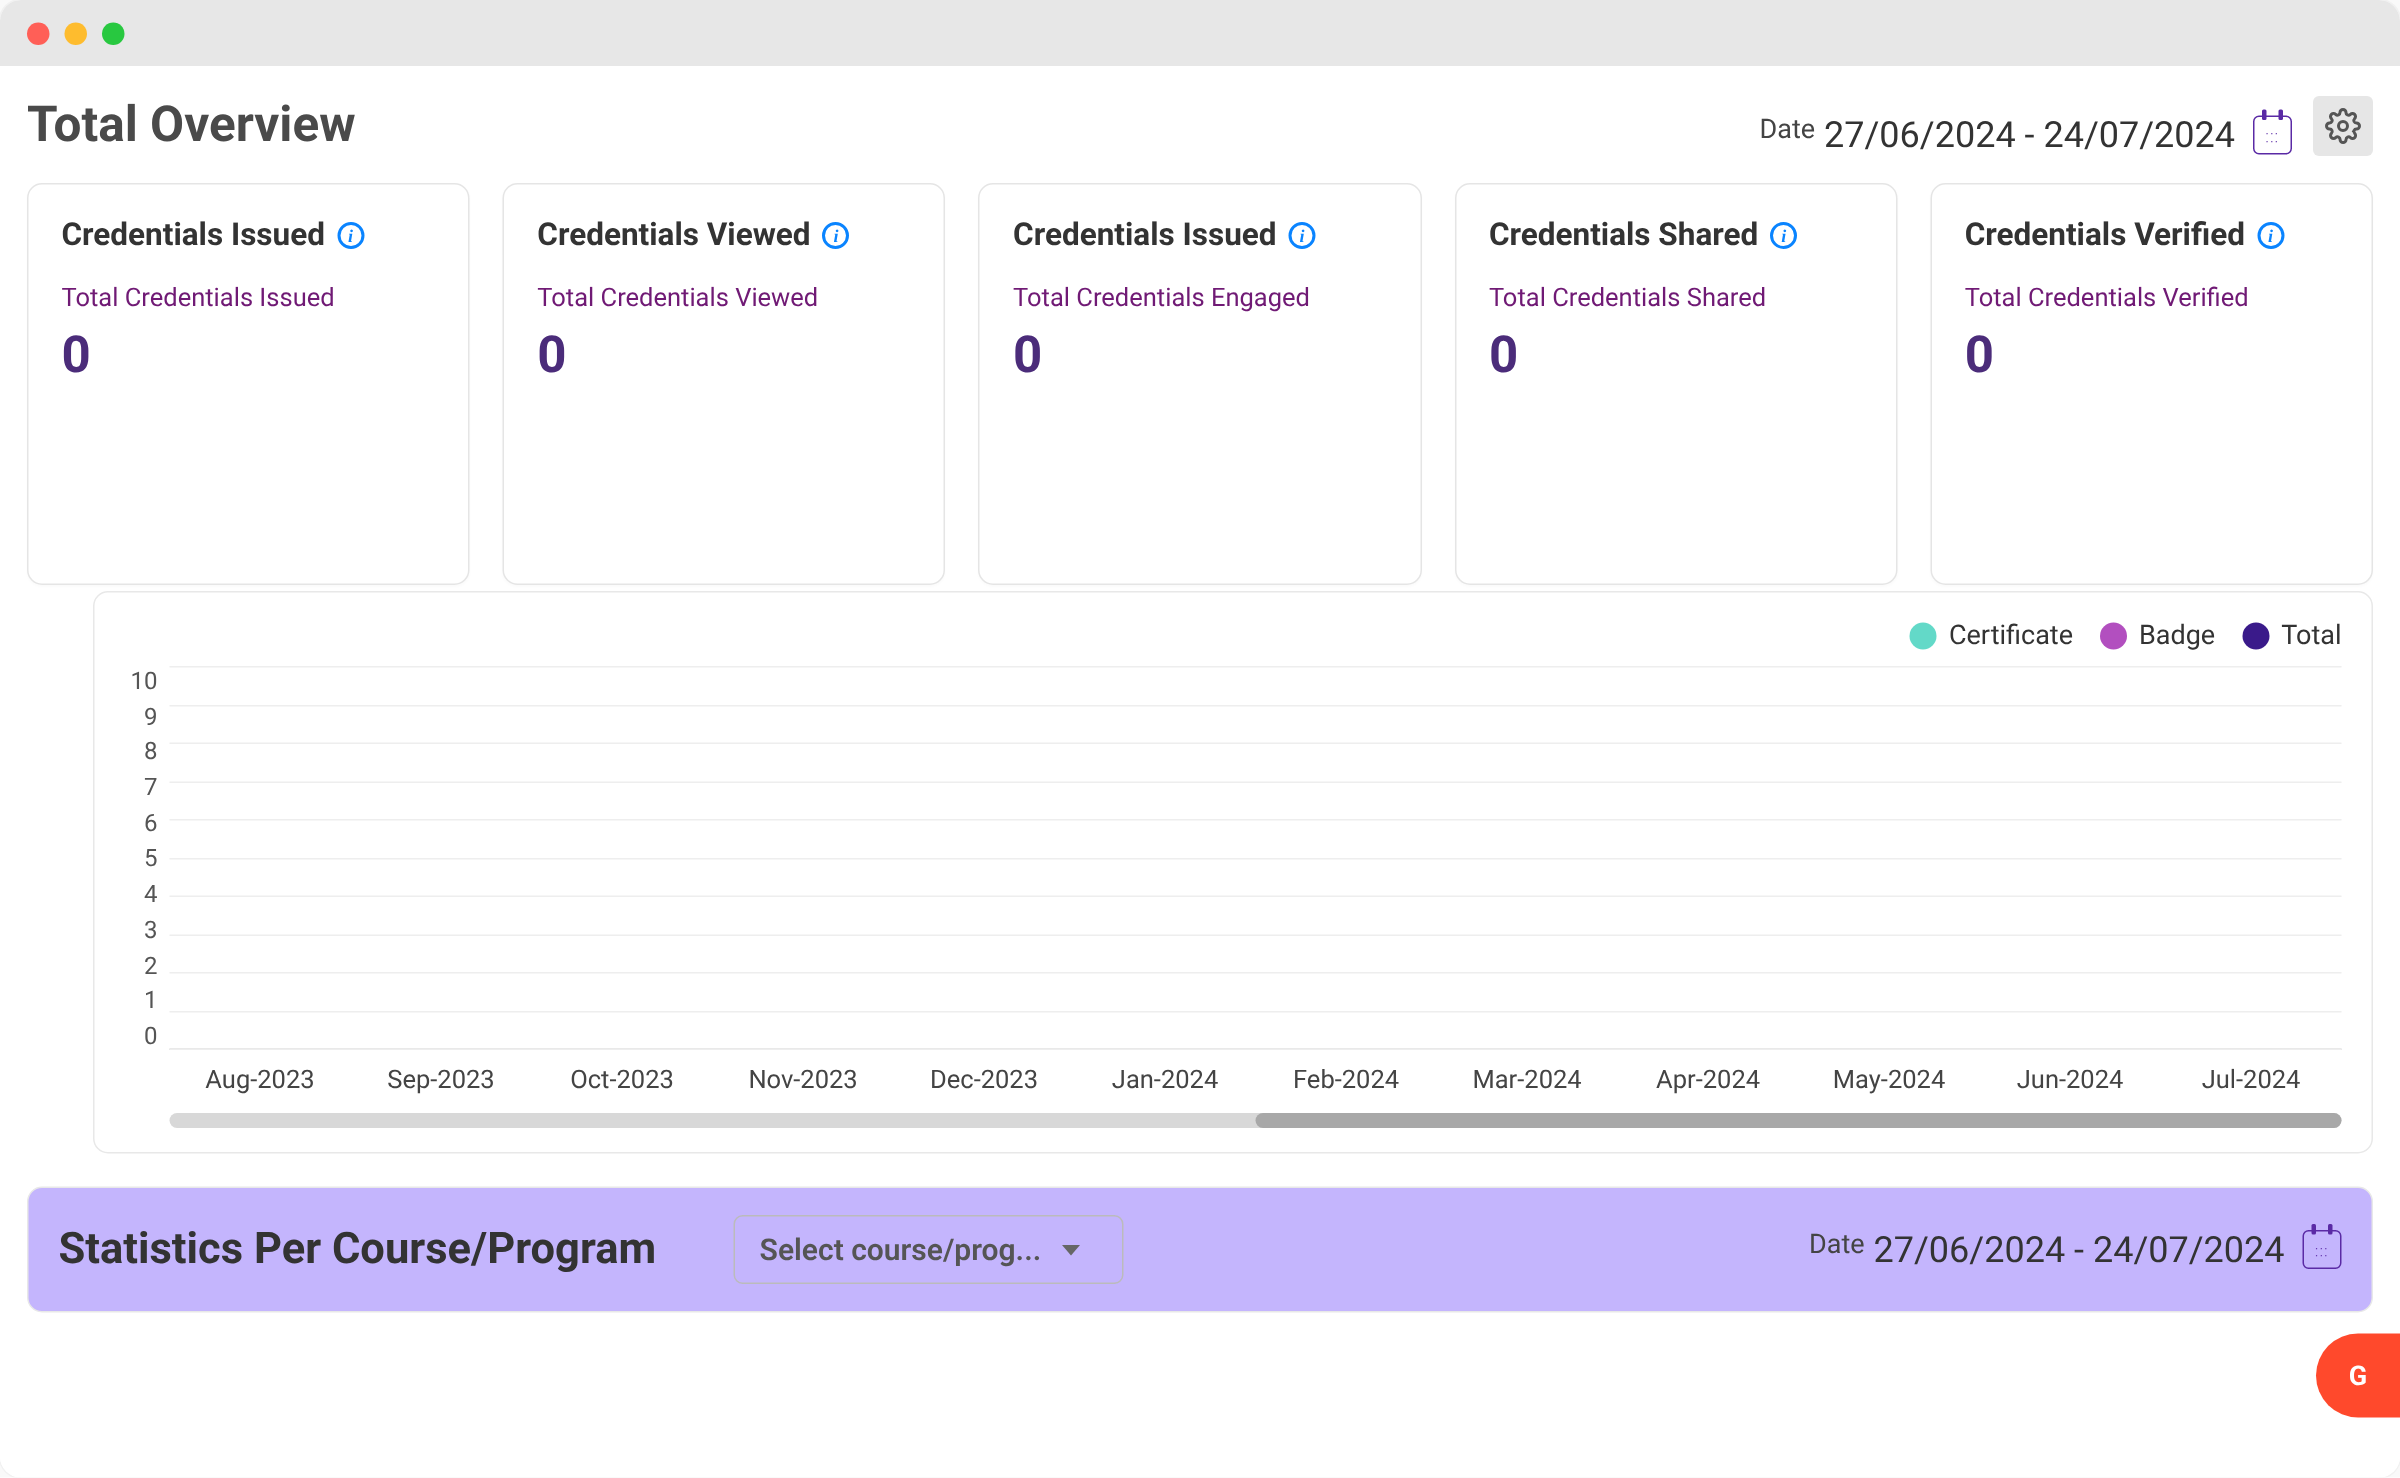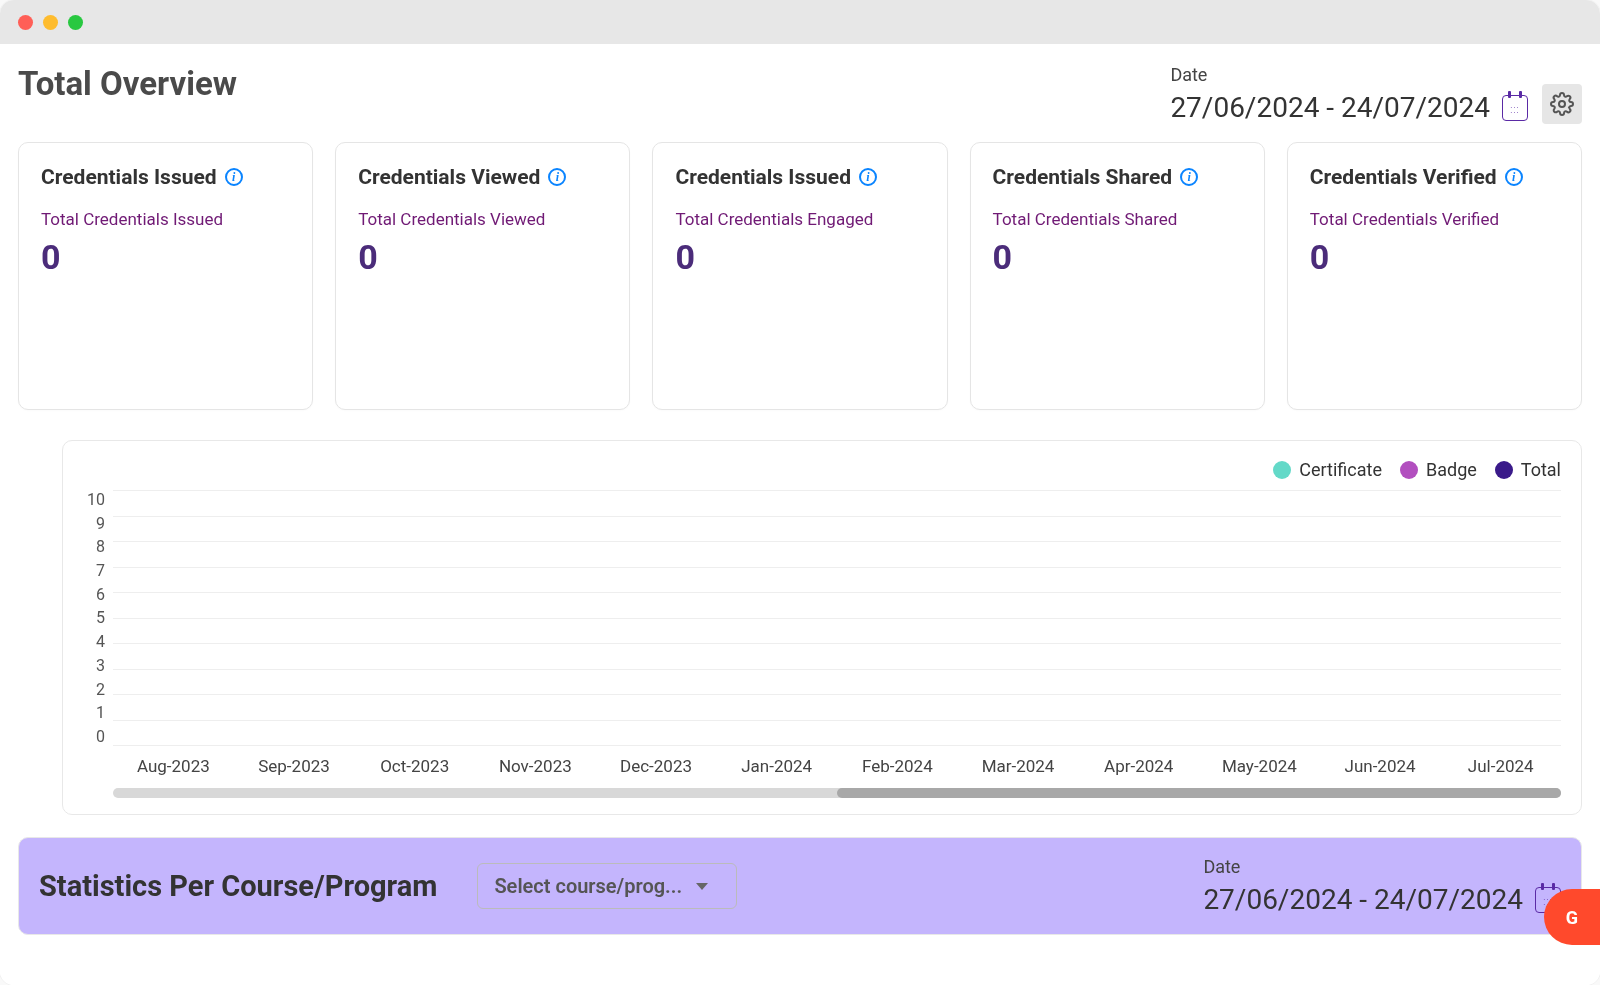--- a/index.html
+++ b/index.html
@@ -52,34 +52,34 @@
     font-weight: 700;
     color: #4a4a4a;
   }
   .date-block {
     display: flex;
     align-items: flex-end;
     gap: 14px;
   }
   .date-col {
     display: flex;
-    flex-direction: column;
+    flex-direction: row;
     gap: 6px;
   }
   .date-label {
     font-size: 18px;
     color: #444;
   }
   .date-value-row {
     display: flex;
     align-items: center;
     gap: 12px;
   }
   .date-value {
-    font-size: 28px;
+    font-size: 24px;
     color: #333;
   }
   .cal-icon-box {
     border: 1.5px solid #5a2aa5;
     border-radius: 4px;
     width: 26px;
     height: 26px;
     display: flex;
     align-items: center;
     justify-content: center;
@@ -112,21 +112,21 @@
     display: flex;
     align-items: center;
     justify-content: center;
     cursor: pointer;
   }
 
   .cards-row {
     display: grid;
     grid-template-columns: repeat(5, 1fr);
     gap: 22px;
-    margin-bottom: 30px;
+    margin-bottom: 4px;
   }
   .stat-card {
     background: #fff;
     border: 1px solid #e5e5e5;
     border-radius: 10px;
     padding: 22px 22px;
     height: 268px;
     box-shadow: 0 1px 2px rgba(0,0,0,0.02);
   }
   .card-title-row {
@@ -262,20 +262,21 @@
   }
   .select-box {
     border: 1.5px solid #bbb;
     border-radius: 6px;
     padding: 10px 16px;
     display: flex;
     align-items: center;
     gap: 14px;
     cursor: pointer;
     min-width: 260px;
+    margin-left: 12px;
   }
   .select-text {
     font-size: 20px;
     font-weight: 600;
     color: #555;
     white-space: nowrap;
     overflow: hidden;
     text-overflow: ellipsis;
   }
   .caret-down {

